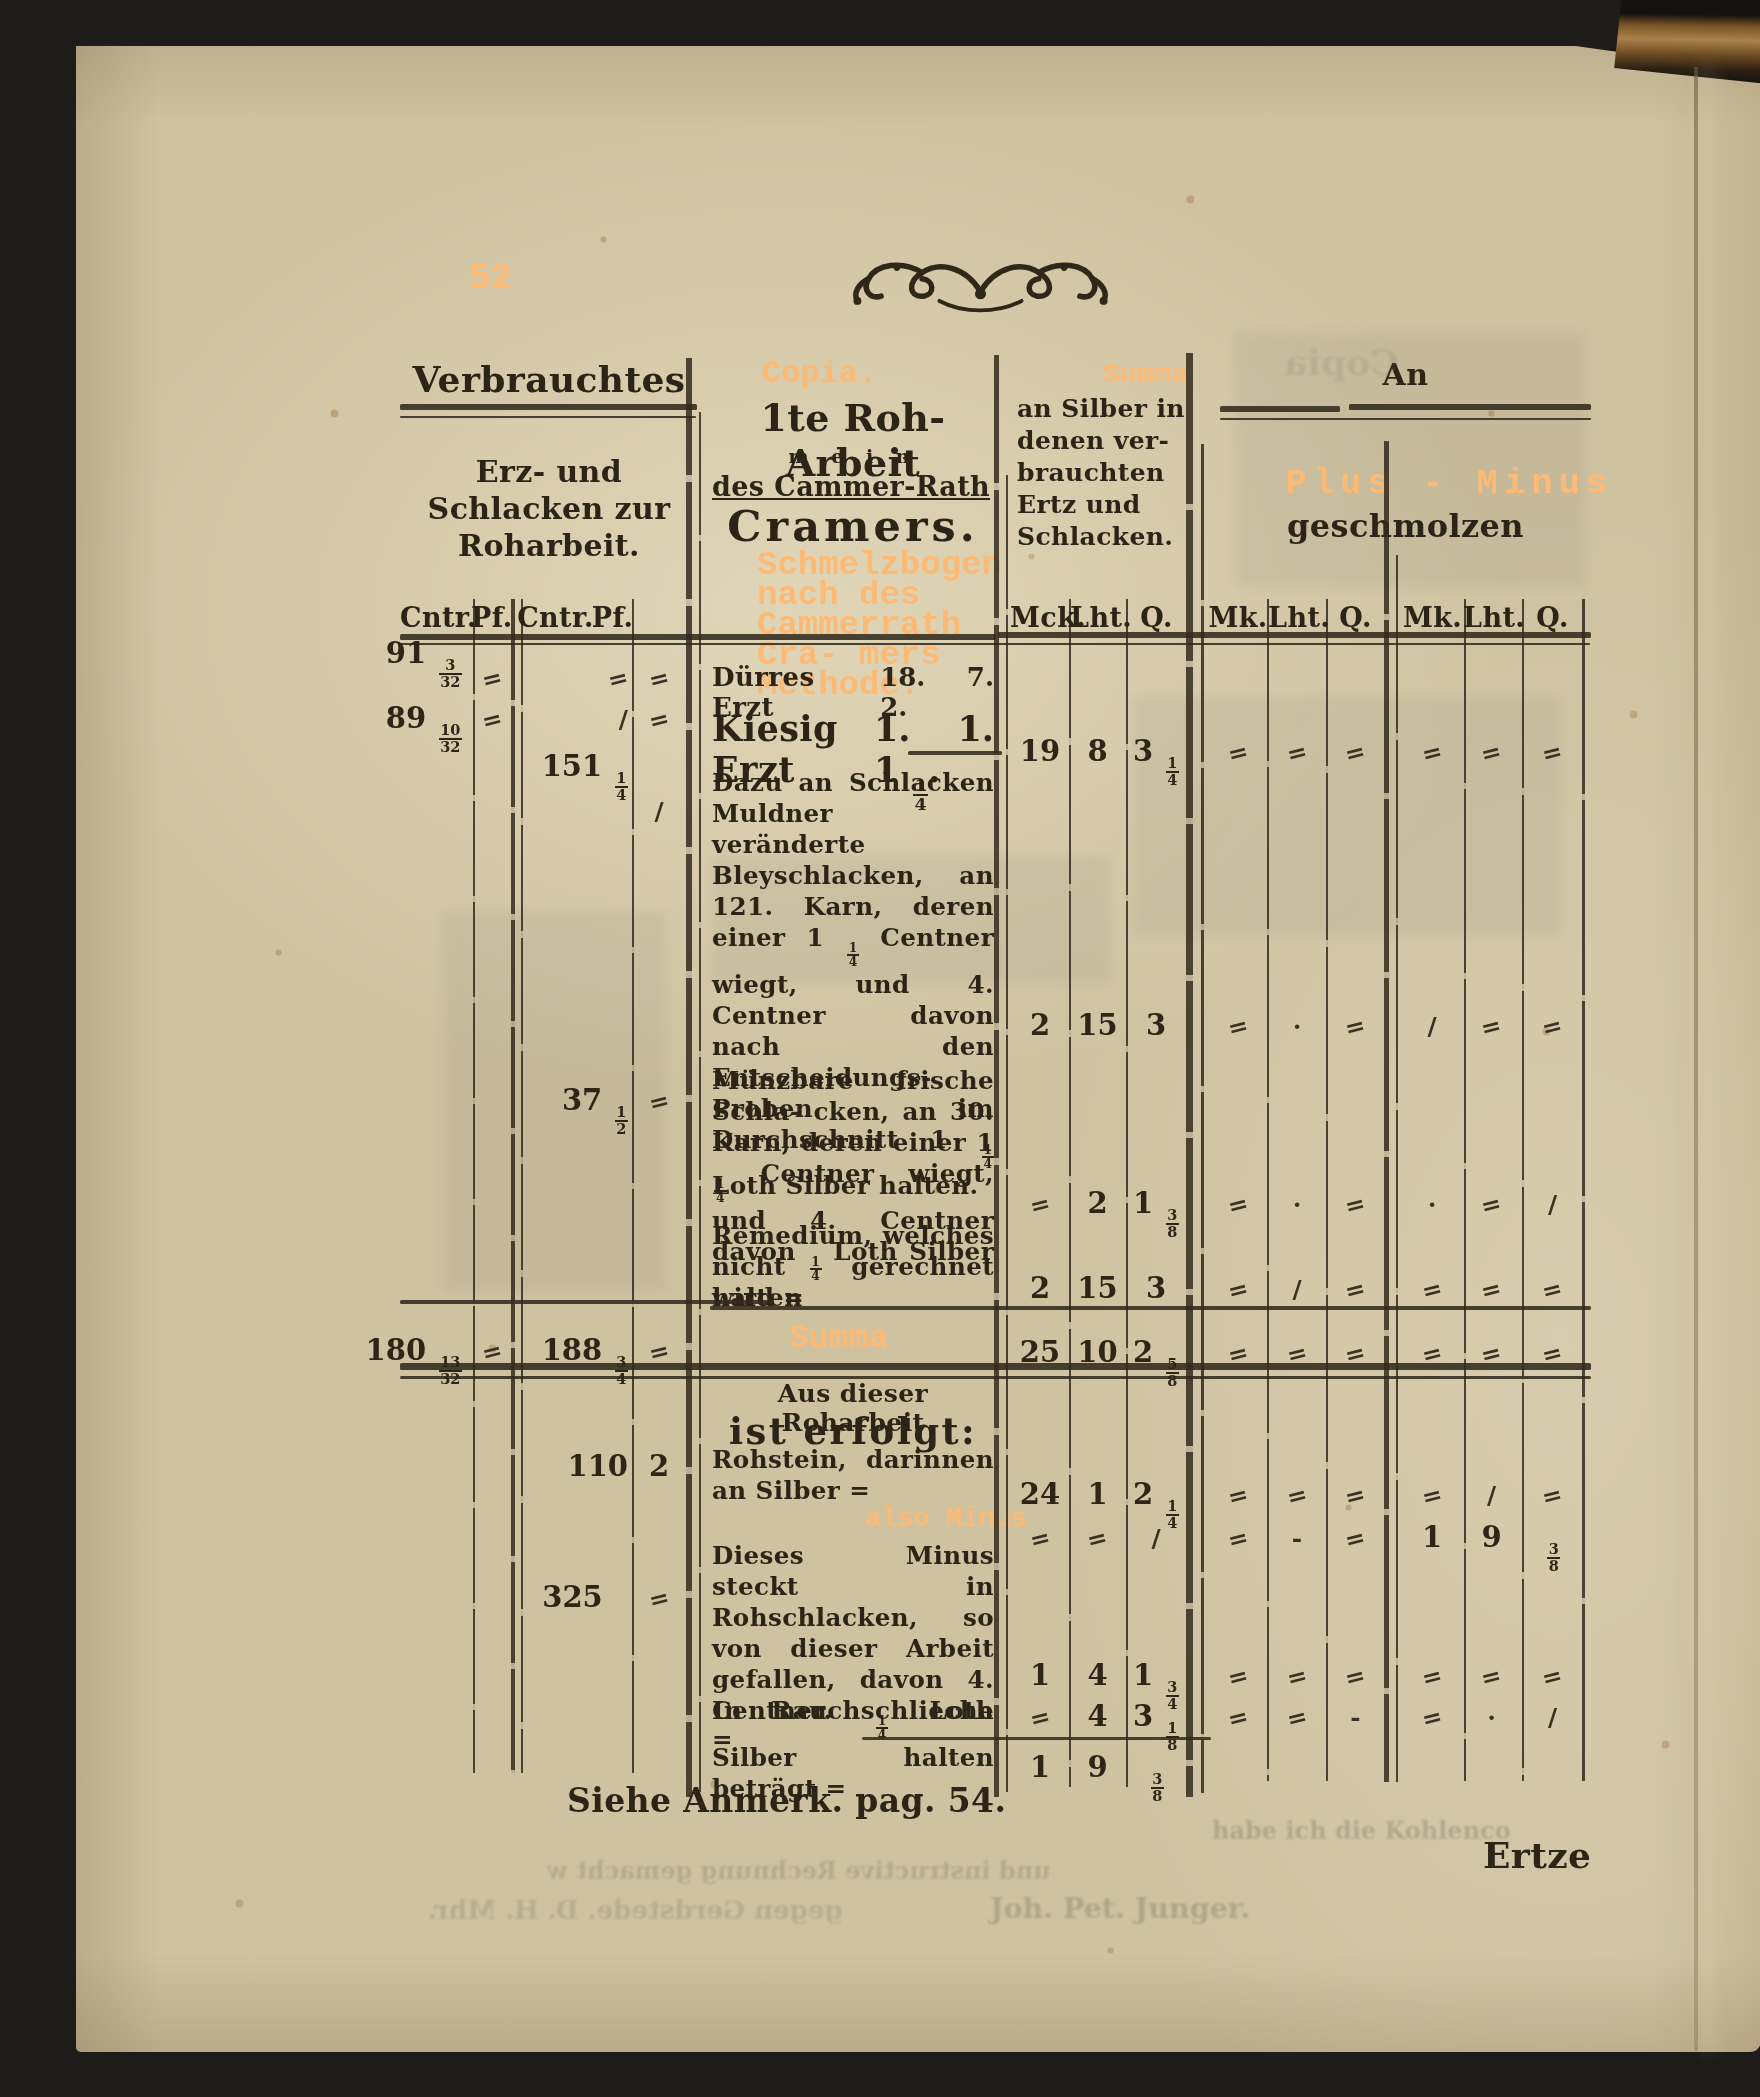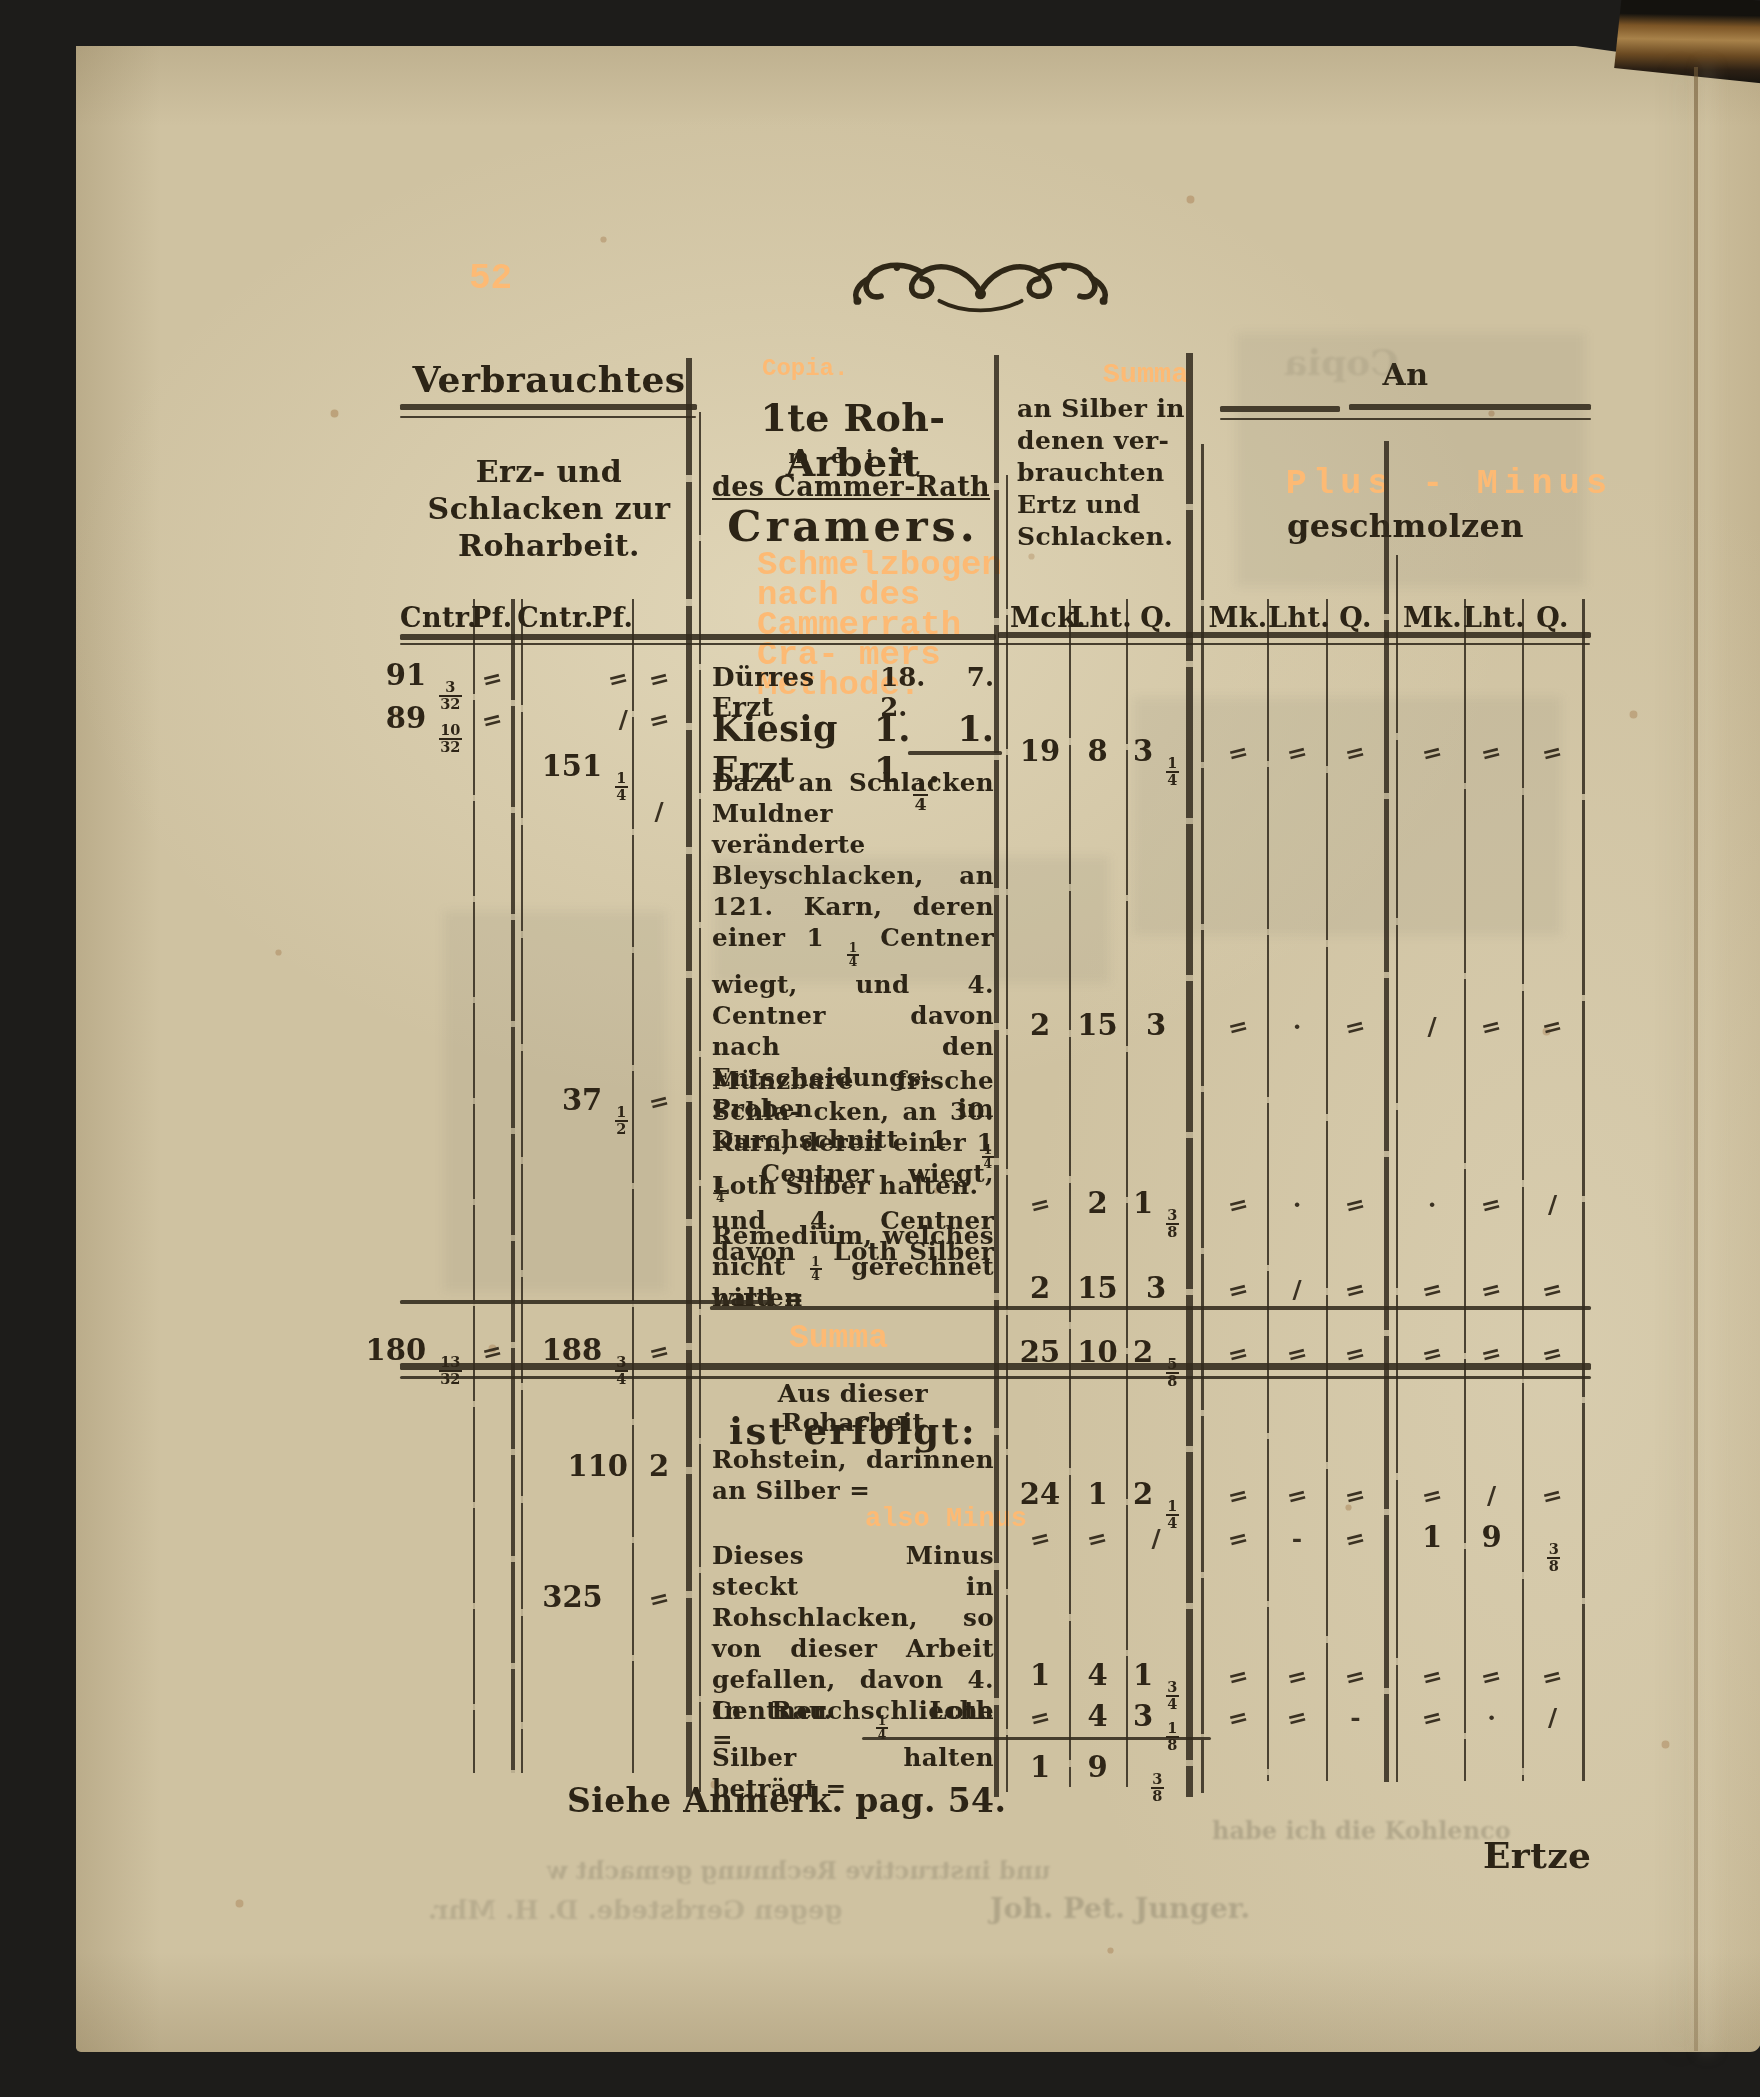--- a/index.html
+++ b/index.html
@@ -82,21 +82,21 @@
       <circle cx="326" cy="62" r="5"></circle>
       <circle cx="170" cy="53" r="7"></circle>
       <circle cx="64" cy="20" r="4"></circle>
       <circle cx="276" cy="20" r="4"></circle>
     </g>
 </svg>
 
 <div class="abs frak" style="left:400px;top:358px;width:298px;text-align:center;font-size:36px;">Verbrauchtes</div>
 <div class="abs frak" style="left:400px;top:453px;width:298px;text-align:center;font-size:30px;line-height:37px;">Erz- und Schlacken zur Roharbeit.</div>
 
-<div class="abs roman" style="left:718px;top:355px;font-size:24px;">Copia.</div>
+<div class="abs roman" style="left:718px;top:355px;font-size:32px;">Copia.</div>
 <div class="abs frak" style="left:712px;top:395px;width:282px;text-align:center;font-size:38px;">1te Roh-Arbeit</div>
 <div class="abs frak" style="left:712px;top:445px;width:282px;text-align:center;font-size:19px;letter-spacing:8px;">m e i n</div>
 <div class="abs frak" style="left:712px;top:471px;width:282px;text-align:left;font-size:27px;text-decoration:underline;">des Cammer-Rath</div>
 <div class="abs frak" style="left:712px;top:501px;width:282px;text-align:center;font-size:43px;letter-spacing:4px;">Cramers.</div>
 <div class="abs roman" style="left:713px;top:550px;width:279px;font-size:34px;line-height:30px;text-align:left;">Schmelzbogen nach des Cammerrath Cra- mers Methode.</div>
 
 <div class="abs roman" style="left:1016px;top:358px;width:171px;text-align:center;font-size:28.5px;">Summa</div>
 <div class="abs frak" style="left:1017px;top:393px;width:168px;font-size:25px;line-height:32px;text-align:left;">an Silber in denen ver- brauchten Ertz und Schlacken.</div>
 
 <div class="abs frak" style="left:1220px;top:357px;width:371px;text-align:center;font-size:30px;">An</div>
@@ -191,21 +191,21 @@
 <div class="sub frak" style="left: 588px; width: 49px;">Pf.</div>
 <div class="sub frak" style="left: 1010px; width: 62px;">Mck.</div>
 <div class="sub frak" style="left: 1070px; width: 57px;">Lht.</div>
 <div class="sub frak" style="left: 1128px; width: 57px;">Q.</div>
 <div class="sub frak" style="left: 1208px; width: 60px;">Mk.</div>
 <div class="sub frak" style="left: 1268px; width: 59px;">Lht.</div>
 <div class="sub frak" style="left: 1328px; width: 55px;">Q.</div>
 <div class="sub frak" style="left: 1401px; width: 63px;">Mk.</div>
 <div class="sub frak" style="left: 1463px; width: 59px;">Lht.</div>
 <div class="sub frak" style="left: 1521px; width: 63px;">Q.</div>
-<div class="cell num" style="left: 361px; top: 653px; width: 101px; text-align: right;">91 <span class="fr">
+<div class="cell num" style="left: 361px; top: 631px; width: 101px; text-align: right;">91 <span class="fr">
       <span>3</span>
       <span>32</span>
     </span></div>
 <div class="cell num" style="left: 471px; top: 655px; width: 43px; text-align: center;"><span class="dto">=</span></div>
 <div class="cell num" style="left: 517px; top: 655px; width: 111px; text-align: right;"><span class="dto">=</span></div>
 <div class="cell num" style="left: 632px; top: 655px; width: 54px; text-align: center;"><span class="dto">=</span></div>
 <div class="cell num" style="left: 361px; top: 696px; width: 101px; text-align: right;">89 <span class="fr">
       <span>10</span>
       <span>32</span>
     </span></div>

